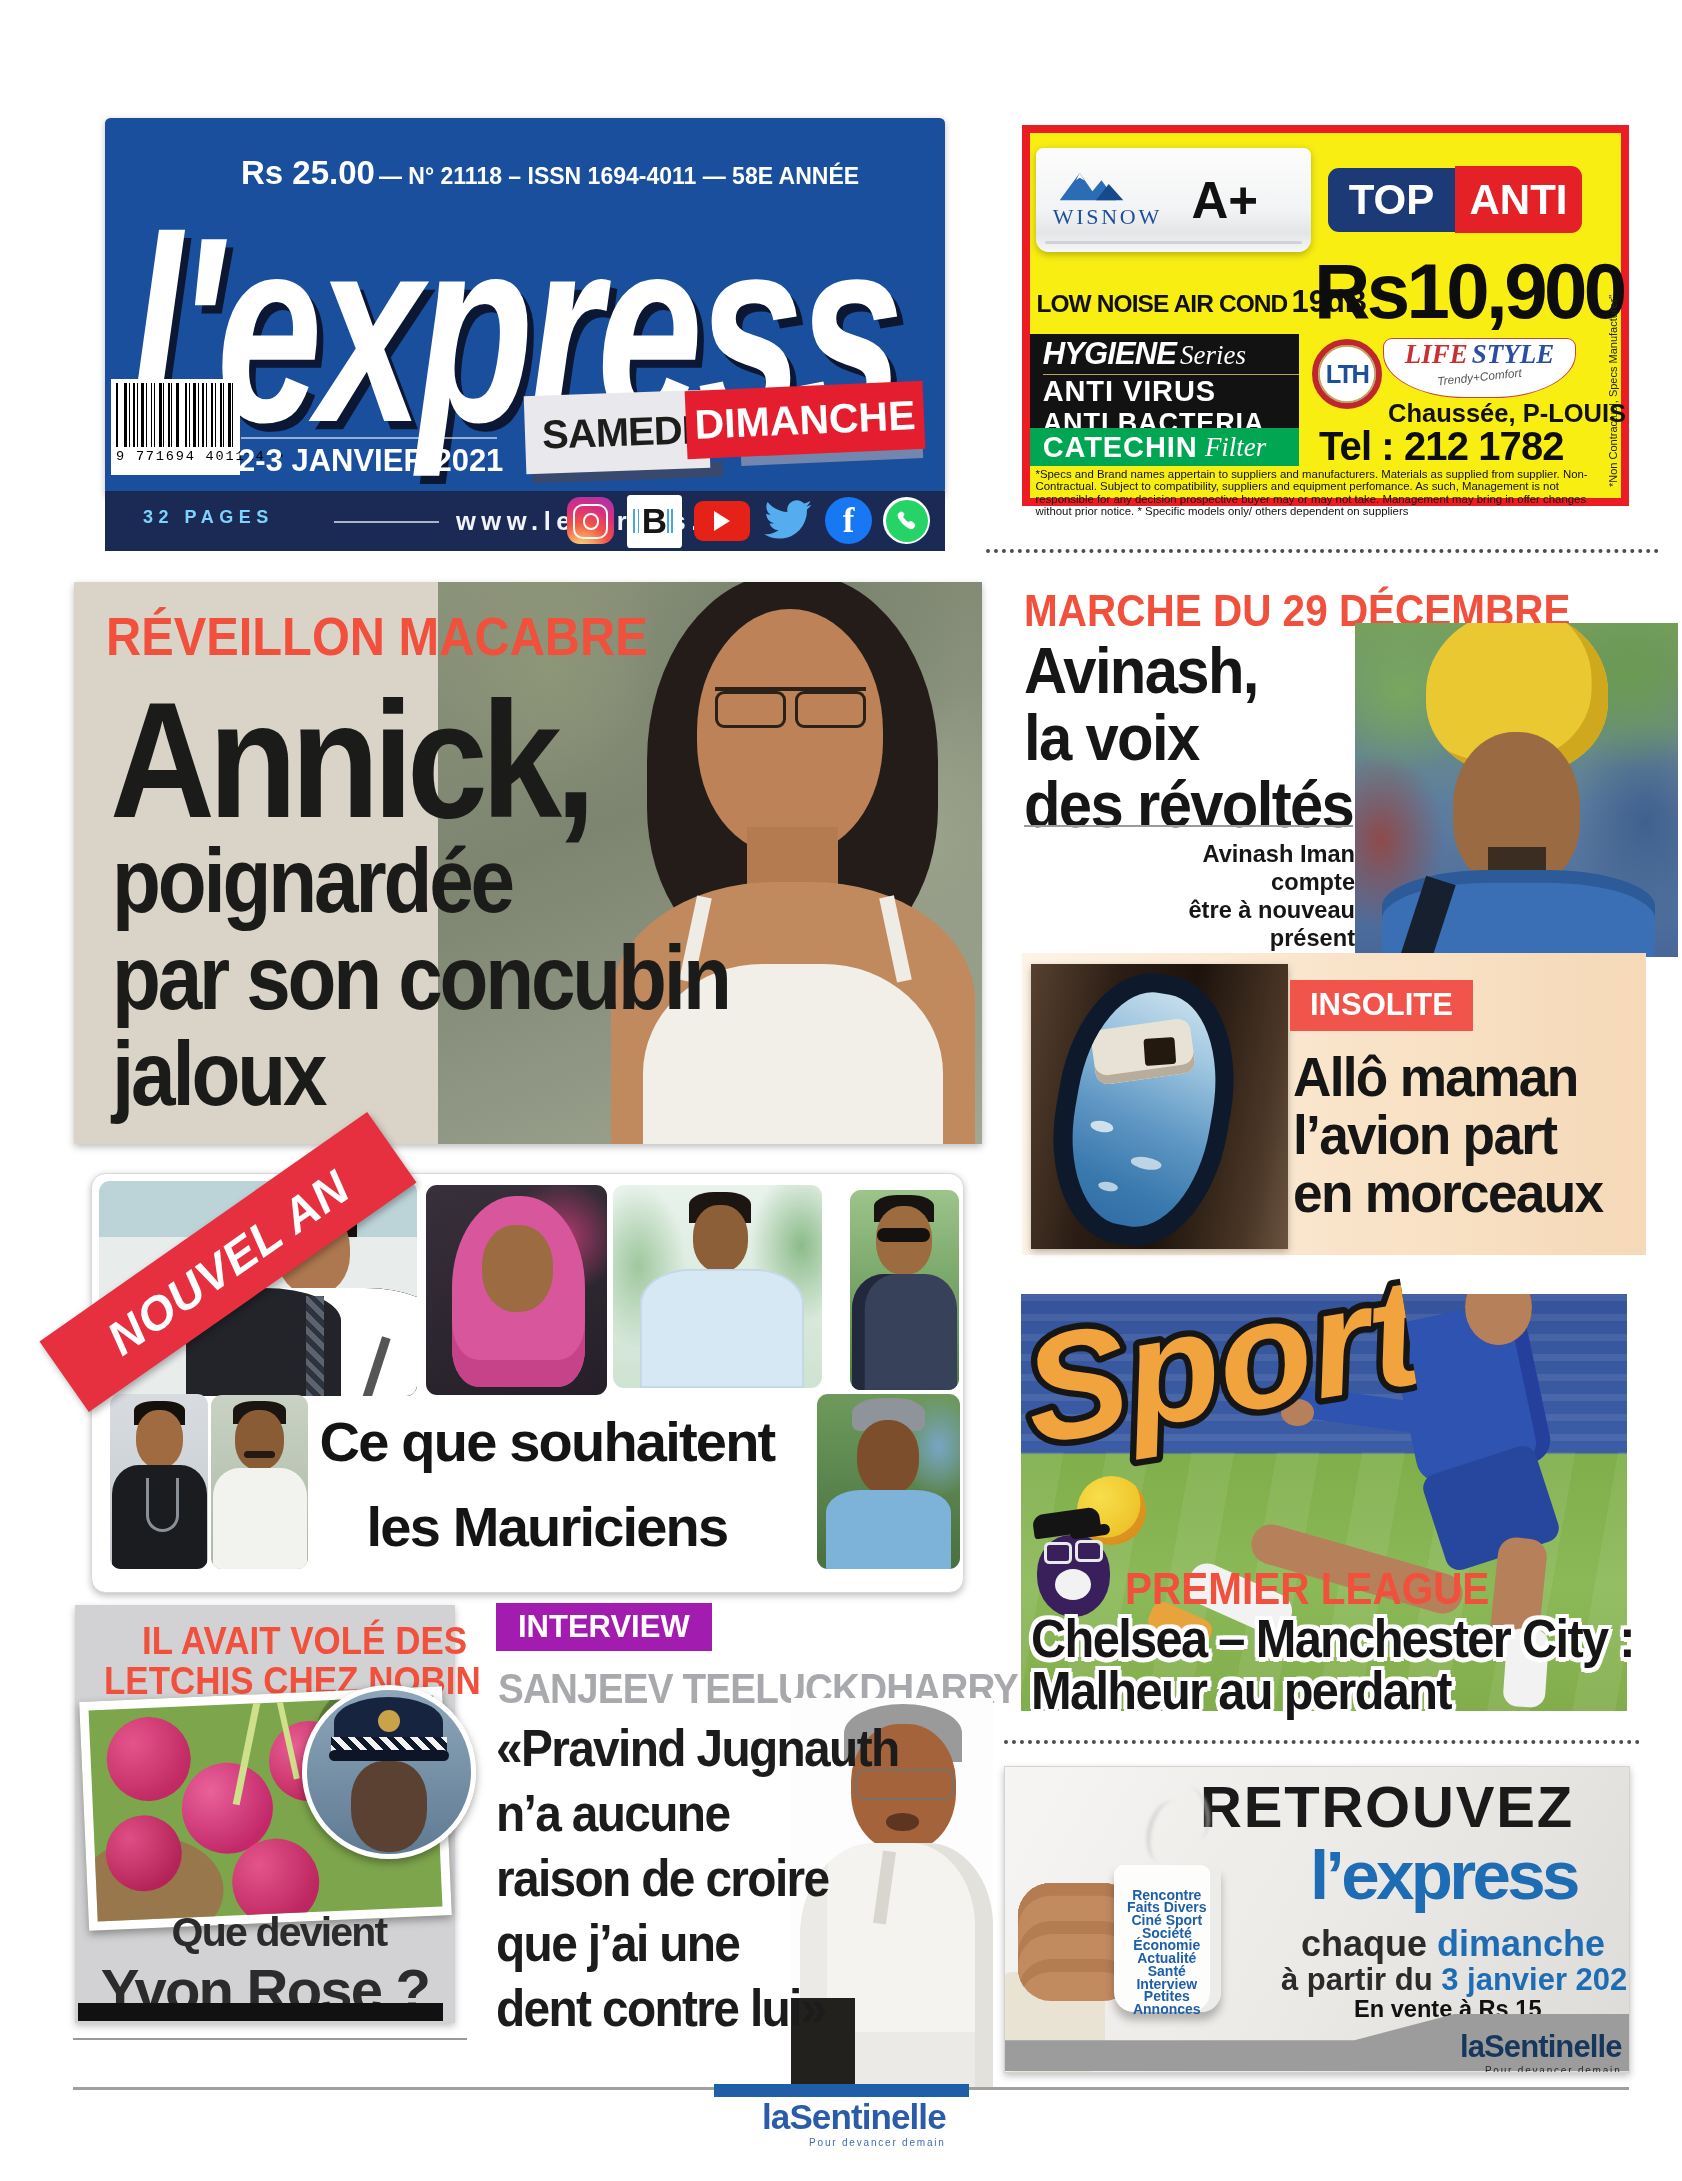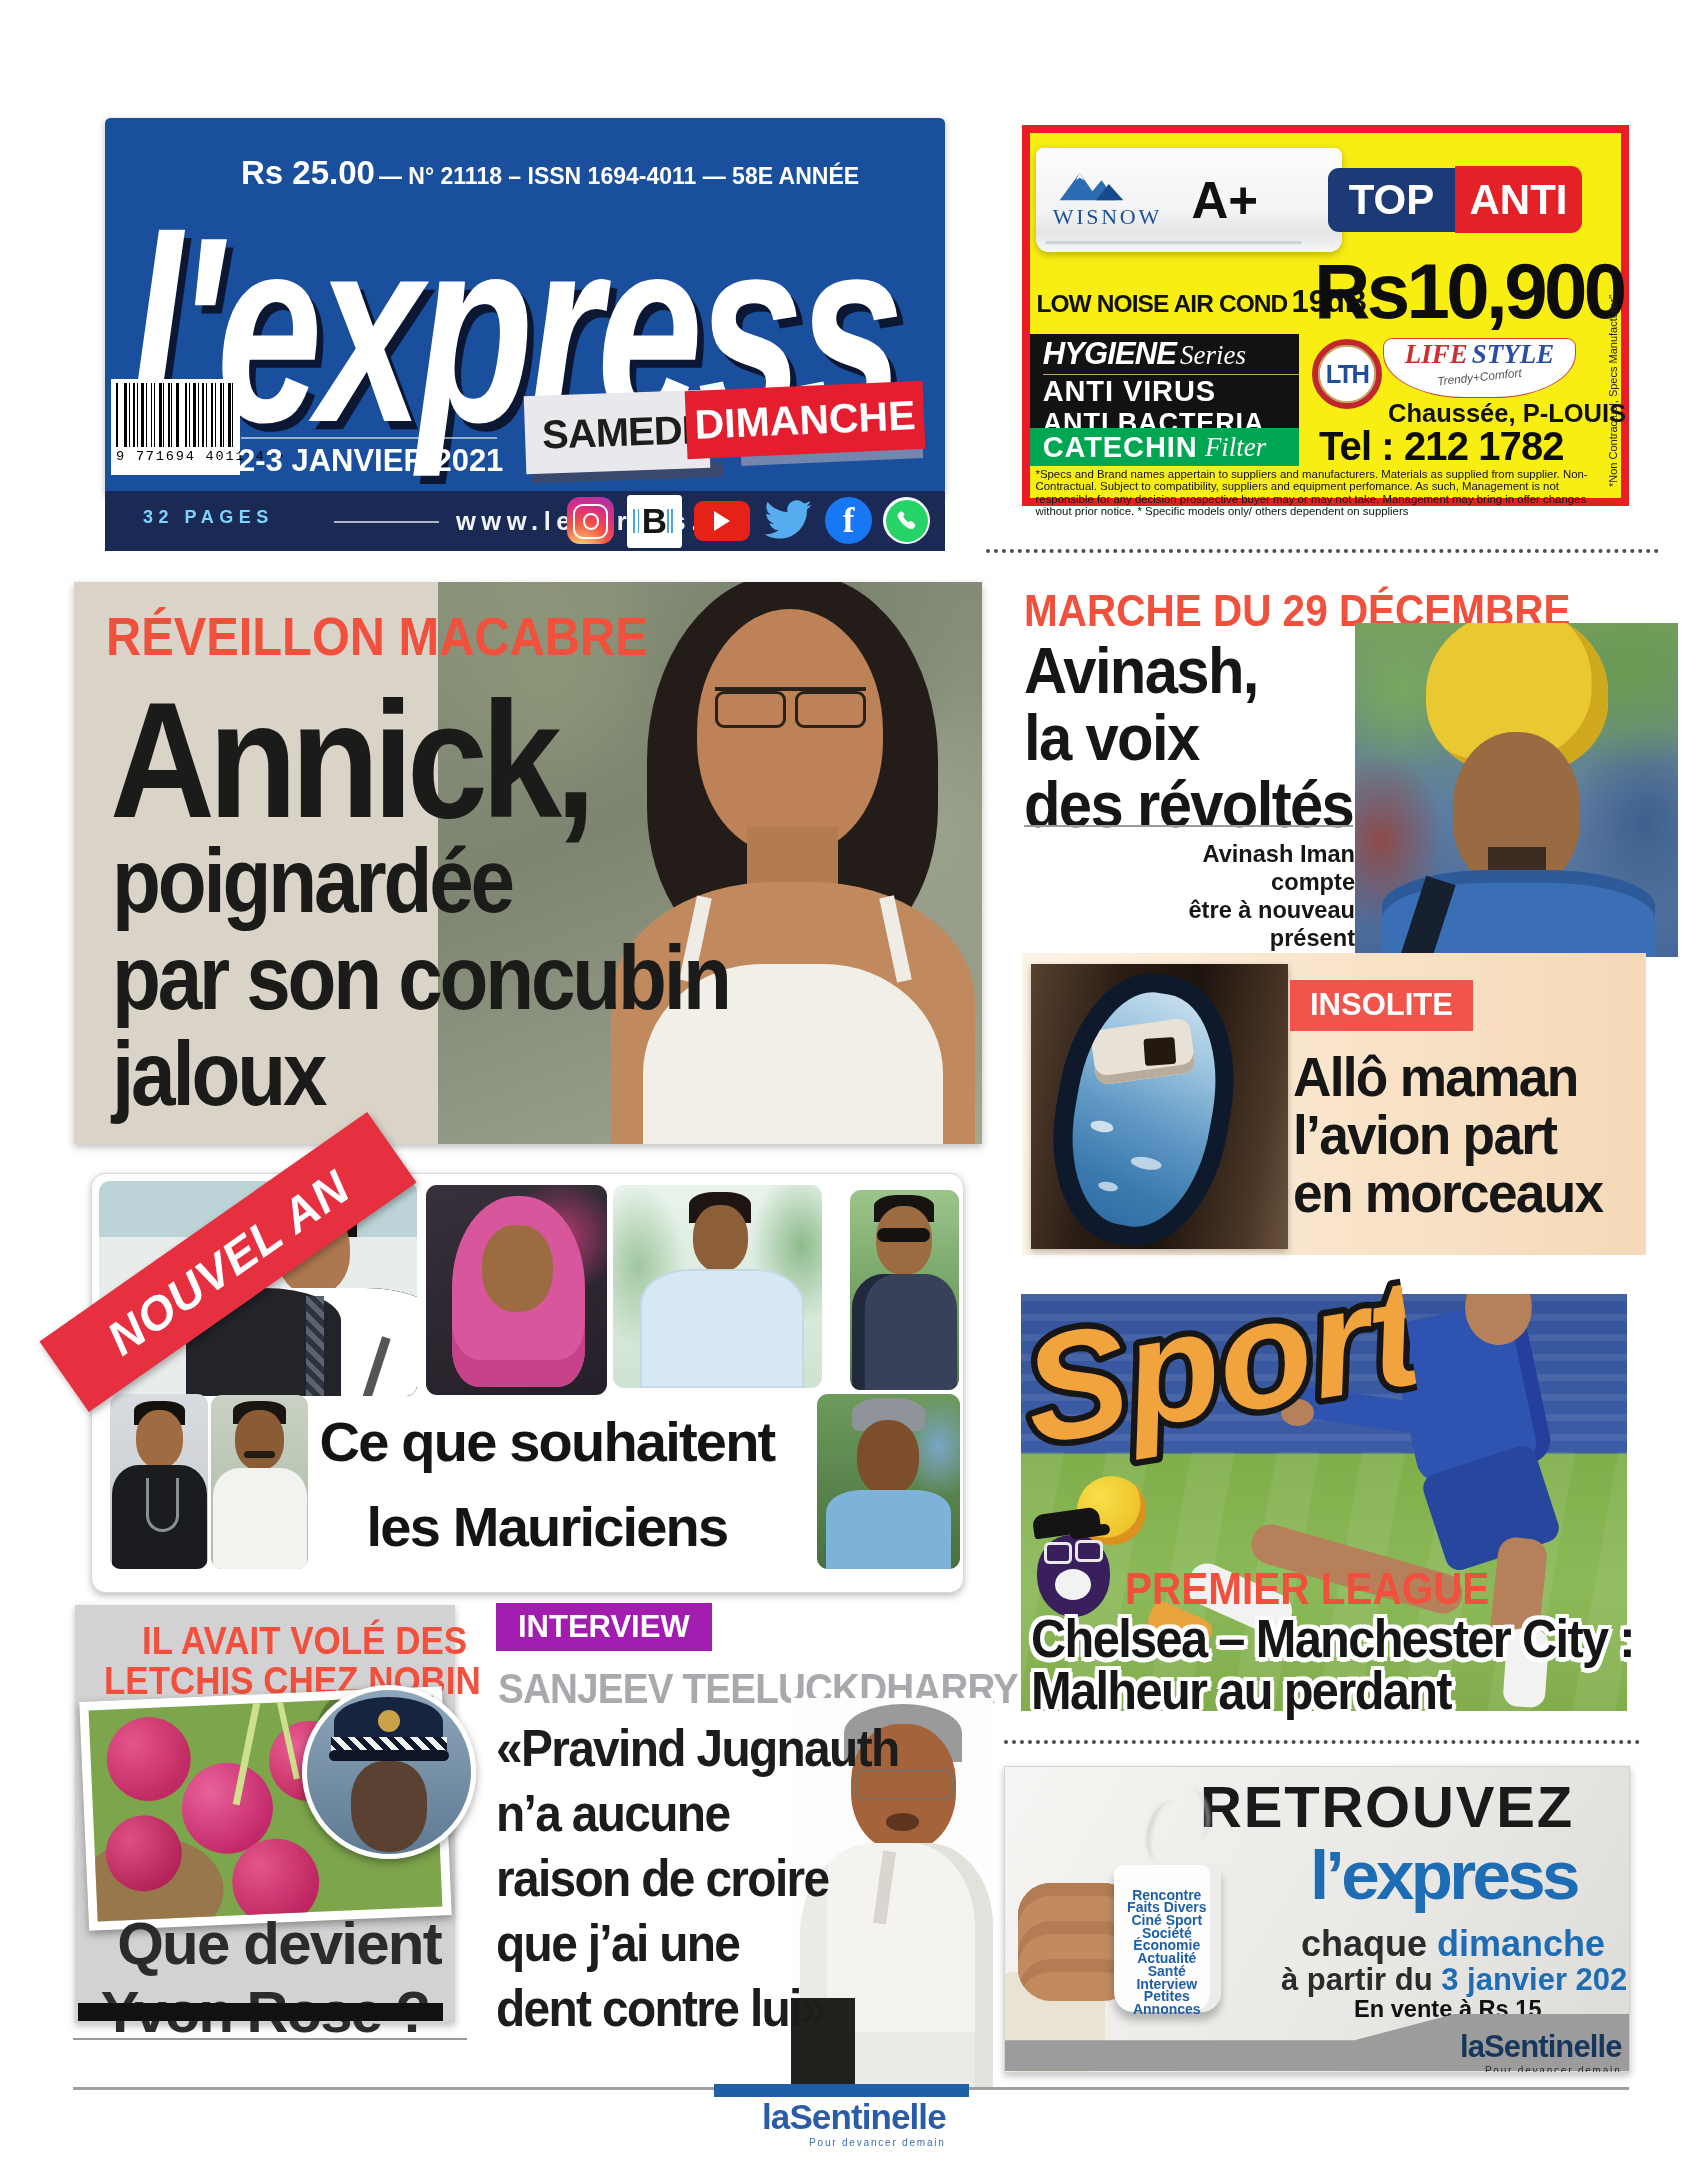--- a/index.html
+++ b/index.html
@@ -81,21 +81,21 @@
       <div style="width:42px;height:42px;border-radius:50%;background:#25d366;display:flex;align-items:center;justify-content:center;">
         <svg width="23.6" height="23.6" viewBox="0 0 30 30">
           <path fill="#fff" d="M10 4c-1.2-1.2-3-1.2-4.1 0L4.2 5.7c-1.2 1.2-1.2 3.3-.1 5.4 2.9 5.8 7.9 10.8 13.7 13.7 2.1 1.1 4.2 1.1 5.4-.1l1.7-1.7c1.2-1.2 1.2-3 0-4.1l-2.9-2.9c-1.2-1.2-3-1.2-4.1 0l-.9.9c-2.7-1.9-5-4.2-6.9-6.9l.9-.9c1.2-1.2 1.2-3 0-4.2z"></path>
         </svg>
       </div>
     </div>
   </div>
 
   <div class="abs" style="left:1022px;top:125px;width:591px;height:365px;background:var(--ad-yellow);border:8.2px solid var(--ad-red);">
     <div class="abs shadowbox" style="left:6.4px;top:14.5px;width:275px;height:104px;border-radius:7.3px 7.3px 12.7px 12.7px;
-                background:linear-gradient(180deg,#fdfdfd 0%,#f2f3f4 60%,#e3e5e7 82%,#f6f7f8 100%);padding-left:31px;">
+                background:linear-gradient(180deg,#fdfdfd 0%,#f2f3f4 60%,#e3e5e7 82%,#f6f7f8 100%);">
       <div style="position:absolute;left:9px;bottom:7.3px;width:257px;height:3.6px;background:#cfd3d6;border-radius:1.8px;"></div>
       <svg class="abs" style="left:20px;top:16.4px;" width="71" height="40" viewBox="0 0 78 44">
         <path fill="#2b6cb5" d="M4 40 L26 10 L40 30 L50 18 L66 40 Z"></path>
         <path fill="#fff" d="M22 18 L26 10 L31 18 L26 15 Z"></path>
         <path fill="#174a8c" d="M44 40 L58 22 L74 40 Z"></path>
       </svg>
       <div class="abs nw" style="left:16.4px;top:56px;font-family:'Liberation Serif',serif;font-size:22px;color:#1d4f9c;letter-spacing:2.7px;">WISNOW</div>
       <div class="abs nw b" style="left:155px;top:23.6px;font-size:51px;color:#111;">A+</div>
     </div>
     <div class="abs" style="left:298px;top:33px;width:255px;height:65px;">
@@ -338,21 +338,21 @@
     </div>
     <div class="abs" style="left:227px;top:80px;width:164px;height:164px;border-radius:50%;border:5.5px solid #fff;overflow:hidden;
                 background:linear-gradient(180deg,#8ea6ba 0%,#5f7b93 100%);box-shadow:0 3.6px 9px rgba(0,0,0,.35);">
       <div style="position:absolute;left:27px;top:7.3px;width:109px;height:51px;border-radius:50% 50% 9px 9px;background:#16243f;"></div>
       <div style="position:absolute;left:23.6px;top:47px;width:116px;height:14.5px;background:repeating-linear-gradient(45deg,#f2f2f2 0 5.5px,#10182b 5.5px 11px);"></div>
       <div style="position:absolute;left:22px;top:60px;width:120px;height:11px;border-radius:5.5px;background:#0d1526;"></div>
       <div style="position:absolute;left:71px;top:20px;width:22px;height:22px;border-radius:50%;background:#c9a24a;"></div>
       <div style="position:absolute;left:44px;top:71px;width:76px;height:91px;border-radius:42% 42% 46% 46%;background:#5b4132;"></div>
     </div>
     <div class="abs" style="left:0;top:304px;width:380px;text-align:center;font-weight:bold;color:#2b2b2b;">
-      <div class="nw" style="font-size:60px;letter-spacing:-1.8px;padding-left:28px;">Que devient</div>
+      <div class="nw" style="font-size:41px;letter-spacing:-1.8px;padding-left:28px;">Que devient</div>
       <div class="nw" style="font-size:58px;letter-spacing:-1.8px;">Yvon Rose ?</div>
     </div>
     <div class="abs" style="left:2.7px;top:398px;width:365px;height:18px;background:#111;"></div>
   </div>
   <div class="abs" style="left:73px;top:2038px;width:394px;height:1.8px;background:#9a9a9a;"></div>
 
   <div class="abs" style="left:496px;top:1600px;width:496px;height:489px;">
     <div class="abs" style="left:0;top:2.7px;background:#a21caf;color:#fff;font-weight:bold;font-size:31px;padding:6.4px 22px;">
       <span>INTERVIEW</span>
     </div>

